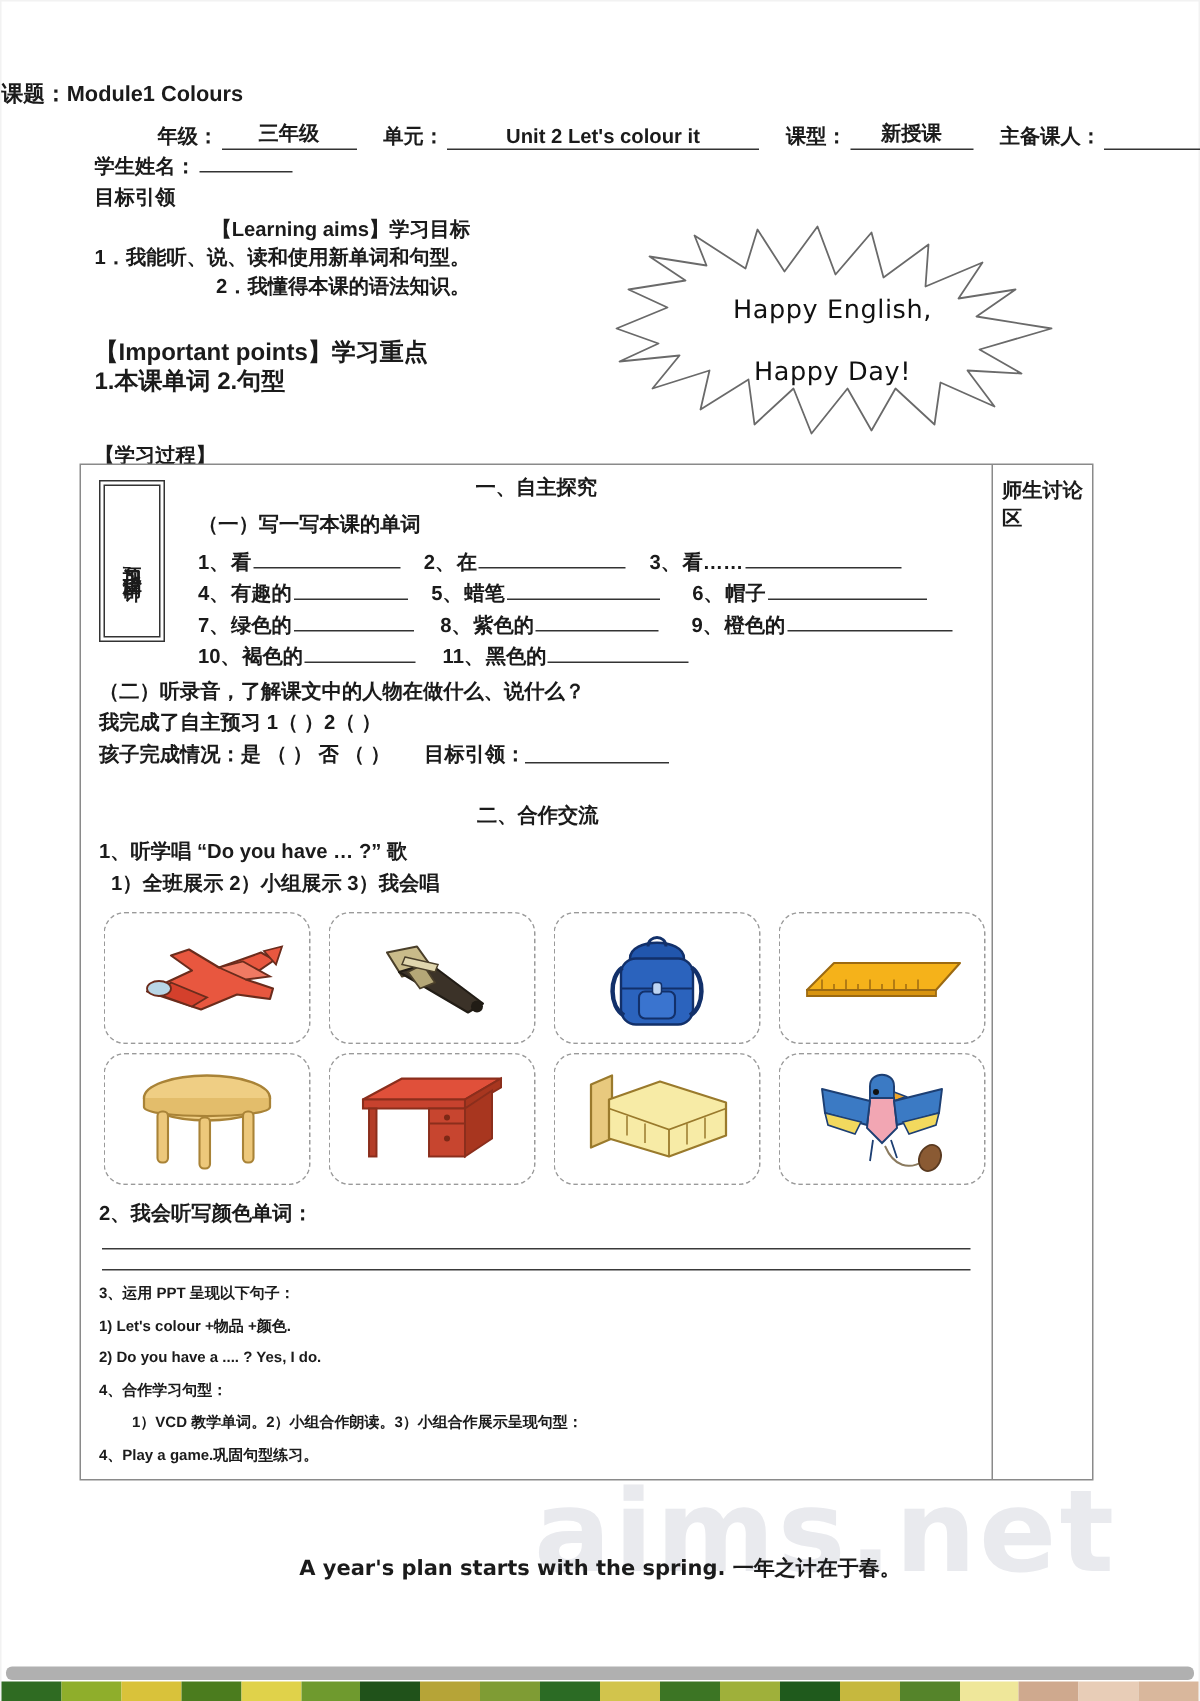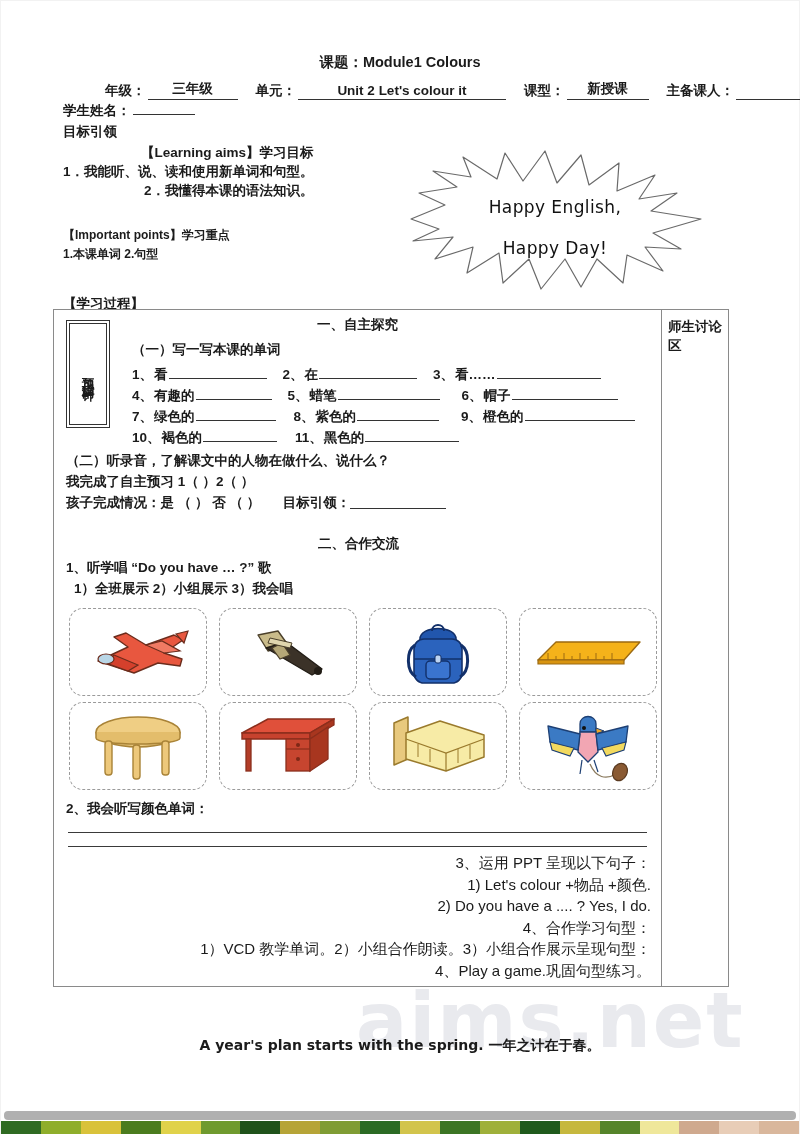--- a/index.html
+++ b/index.html
@@ -27,21 +27,21 @@
     font-family:"DejaVu Sans",sans-serif;
     z-index:0;
     user-select:none;
     white-space:nowrap;
   }
   .content{position:relative;z-index:2;}
 
   
   .hdr{
     position:absolute;left:0;right:0;top:52px;
-    text-align:center;
+    text-align:left;
     font-size:14.5px;font-weight:bold;
   }
   .meta-row{
     position:absolute;left:62px;right:58px;top:79px;
     display:flex;align-items:flex-end;
     font-size:13.5px;font-weight:bold;
     white-space:nowrap;
     margin-left:42px;
   }
   .meta-lbl{margin-right:2px;}
@@ -71,21 +71,21 @@
   }
 
   
   .aims{
     position:absolute;left:62px;top:142px;
     font-size:13.5px;font-weight:bold;line-height:19px;
   }
   .aims .ln{white-space:nowrap;text-align:right;}
   .imp{
     position:absolute;left:62px;top:225px;
-    font-size:12px;font-weight:bold;line-height:19px;
+    font-size:16px;font-weight:bold;line-height:19px;
   }
   .proc{
     position:absolute;left:62px;top:294px;
     font-size:13.5px;font-weight:bold;
   }
 
   
   .burst{
     position:absolute;left:404px;top:148px;
     width:300px;height:142px;
@@ -200,23 +200,22 @@
     background:#fff;
   }
   .pcell svg{display:block;}
 
   .longline{
     border-bottom:1.5px solid #3a3a3a;
     margin:13px 4px 0 2px;
   }
 
   .lst{
-    font-size:15px;font-weight:normal;line-height:21.5px;
+    font-size:10px;font-weight:bold;line-height:21.5px;
     white-space:nowrap;
-    text-align:right;
   }
   .lst.indent{padding-left:22px;}
 
   .footer{
     position:absolute;left:0;right:0;top:1036px;
     text-align:center;
     font-size:14px;font-weight:bold;
     font-family:"DejaVu Sans",sans-serif;
     z-index:2;
   }

